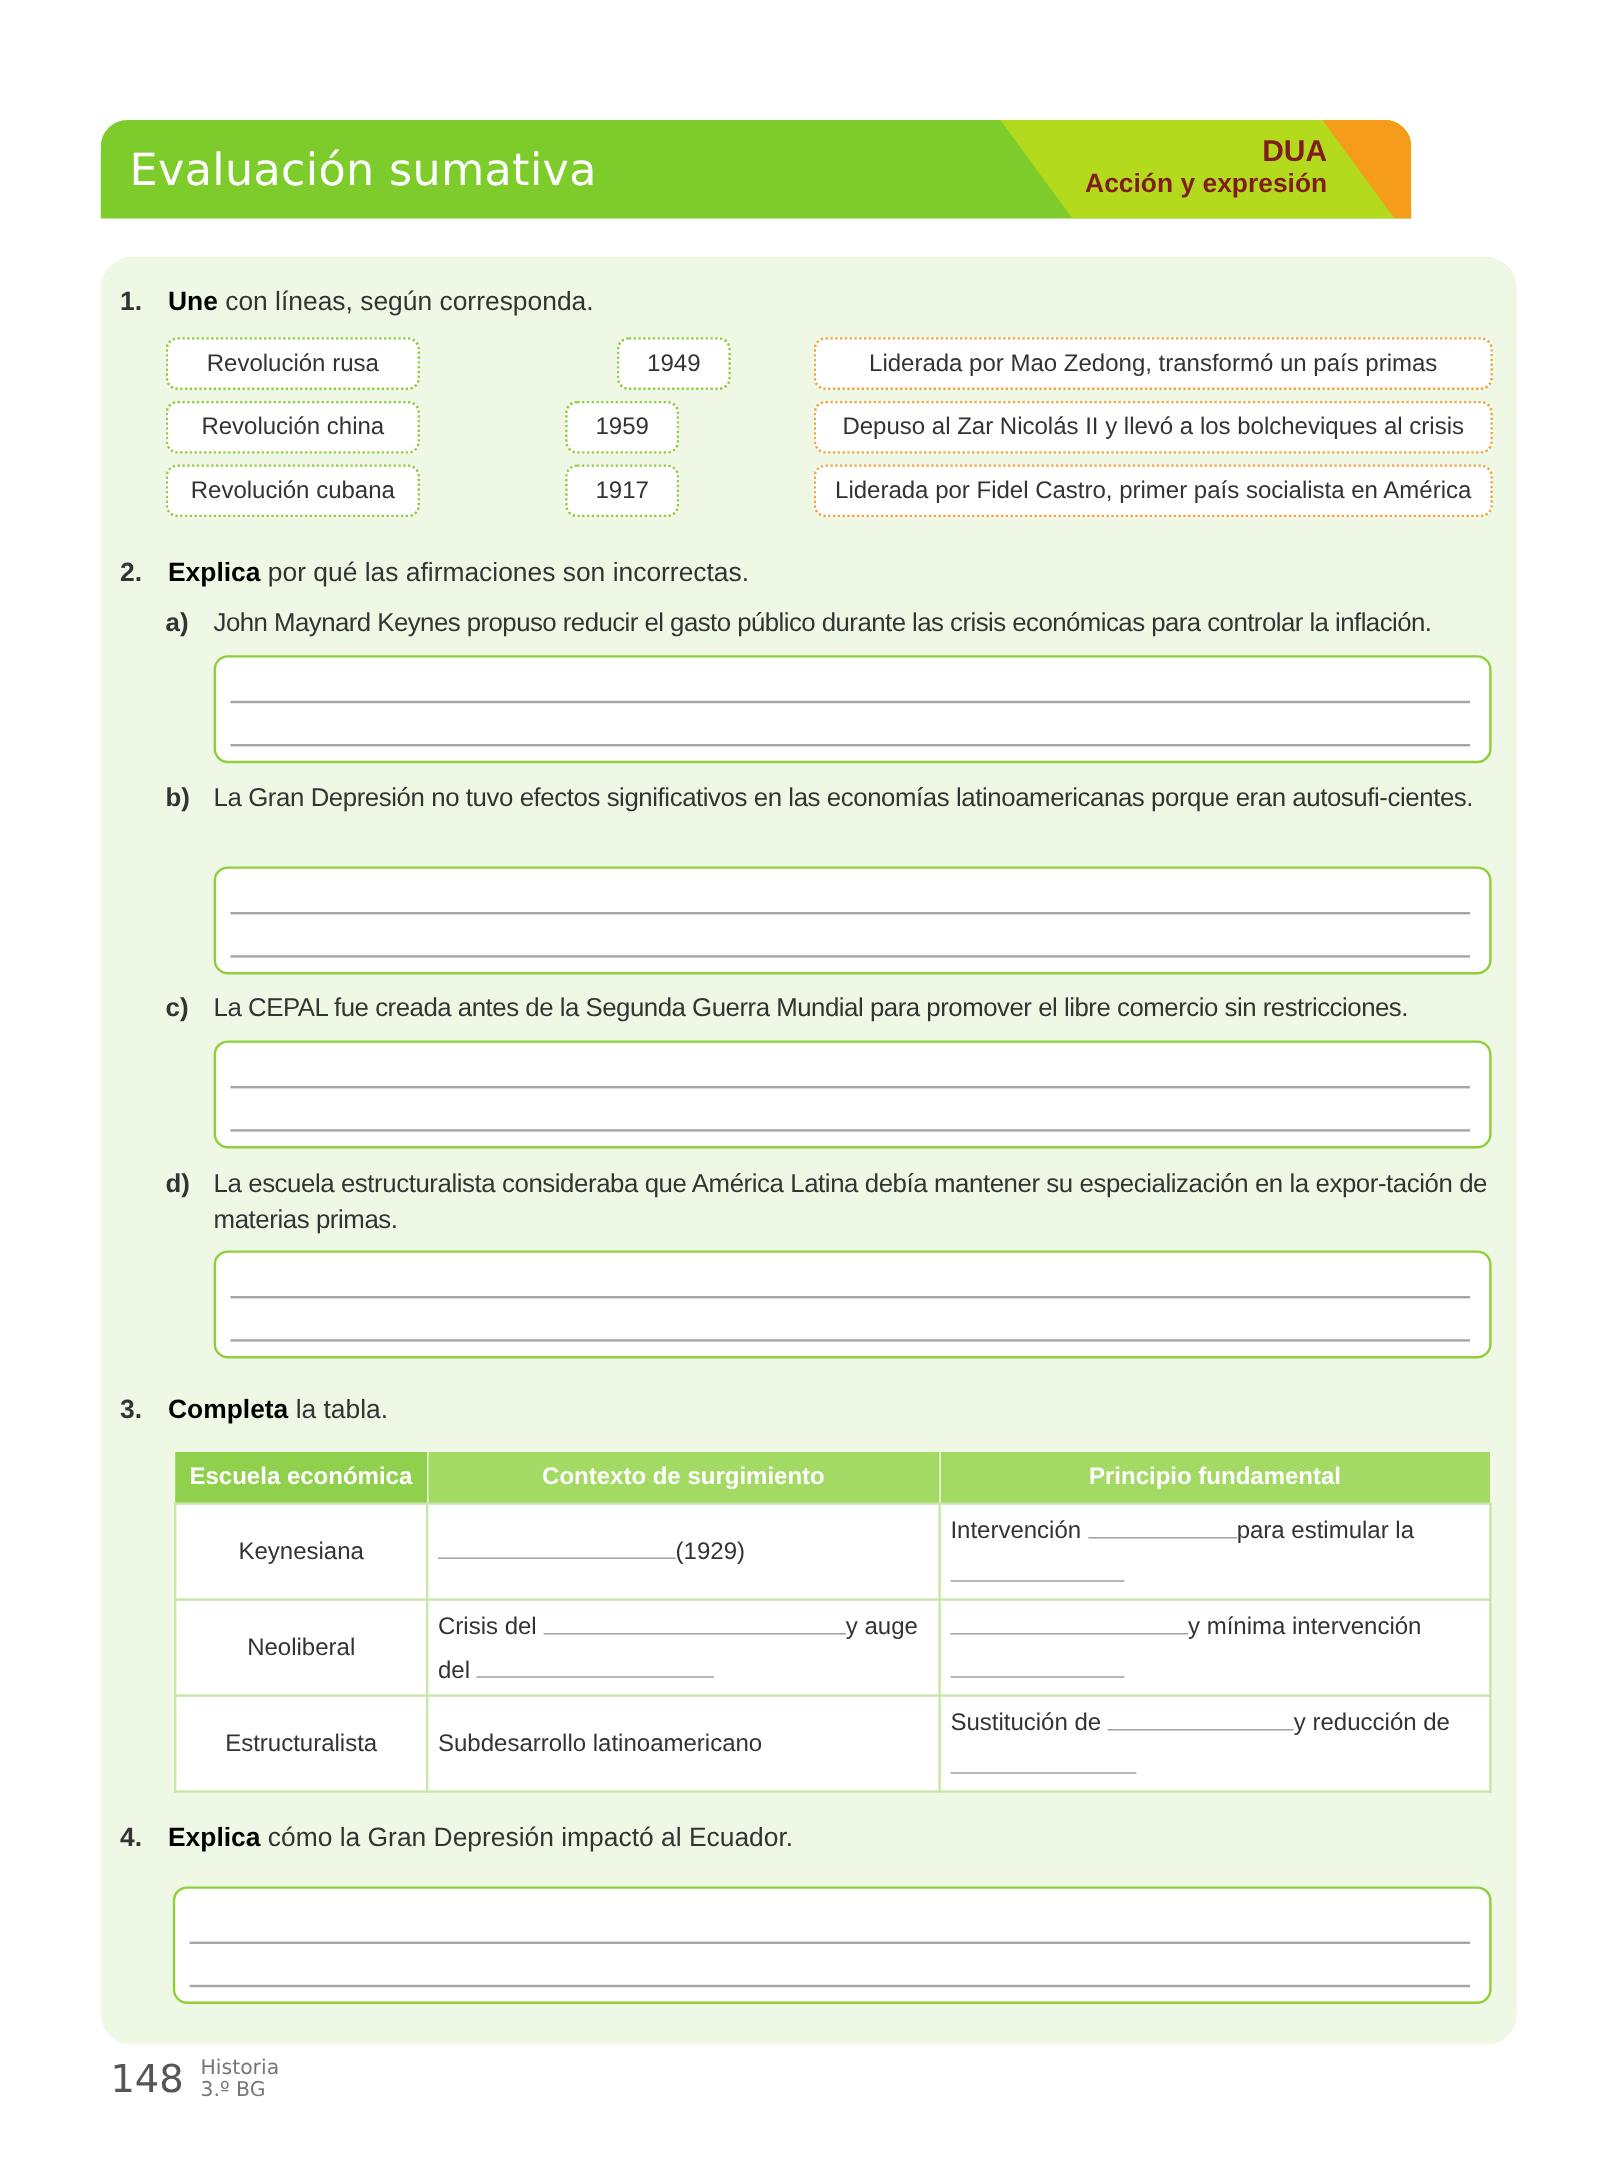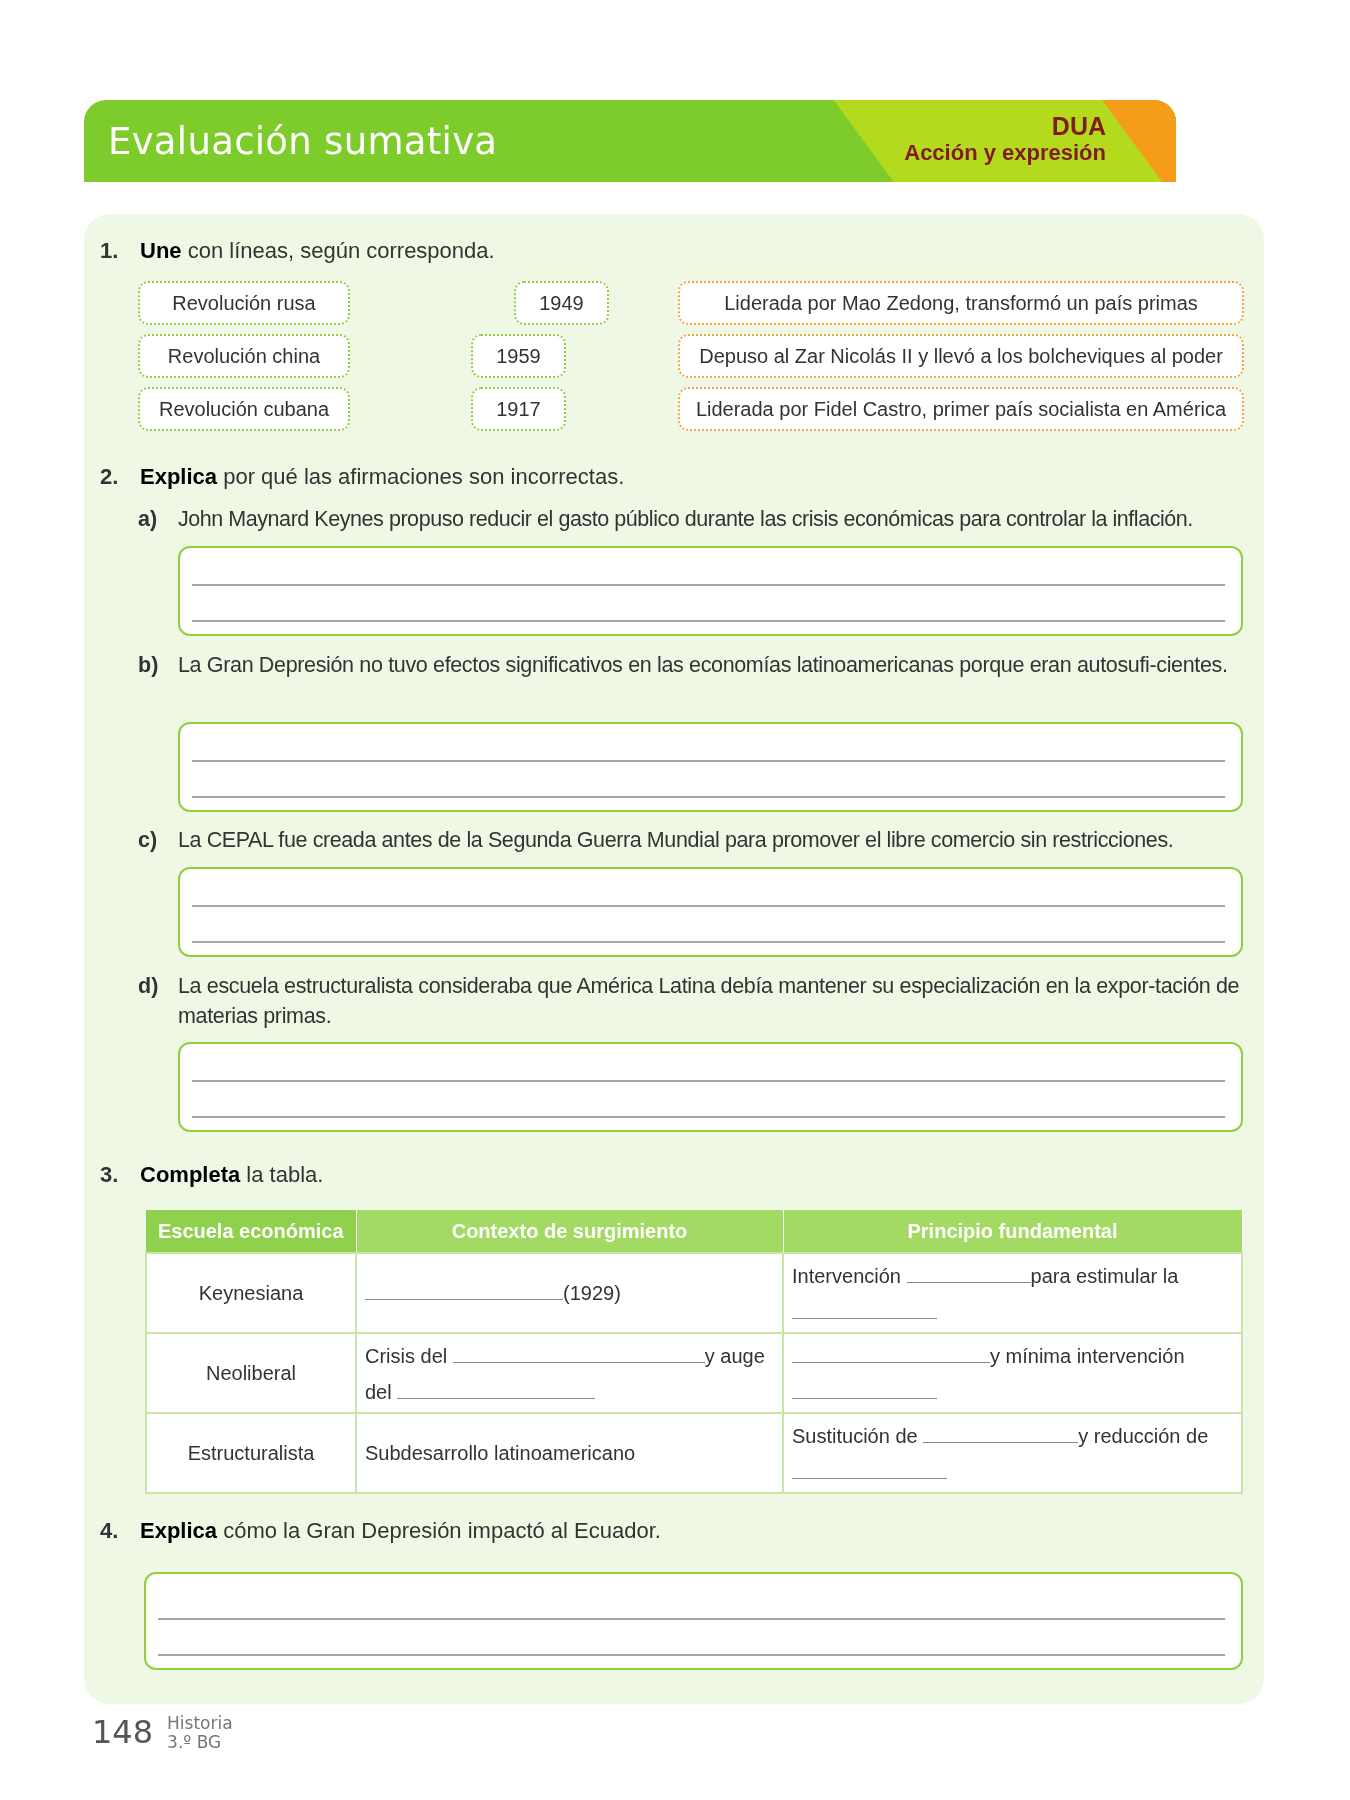--- a/index.html
+++ b/index.html
@@ -70,21 +70,21 @@
 
 <div class="mbox" style="left:138px; top:281px; width:212px;">Revolución rusa</div>
 <div class="mbox" style="left:138px; top:334px; width:212px;">Revolución china</div>
 <div class="mbox" style="left:138px; top:387px; width:212px;">Revolución cubana</div>
 
 <div class="mbox" style="left:471px; top:281px; width:95px;margin-left:43px;">1949</div>
 <div class="mbox" style="left:471px; top:334px; width:95px;">1959</div>
 <div class="mbox" style="left:471px; top:387px; width:95px;">1917</div>
 
 <div class="mbox orange" style="left:678px; top:281px; width:566px;">Liderada por Mao Zedong, transformó un país primas</div>
-<div class="mbox orange" style="left:678px; top:334px; width:566px;">Depuso al Zar Nicolás II y llevó a los bolcheviques al poder</div>
+<div class="mbox orange" style="left:678px; top:334px; width:566px;">Depuso al Zar Nicolás II y llevó a los bolcheviques al crisis</div>
 <div class="mbox orange" style="left:678px; top:387px; width:566px;">Liderada por Fidel Castro, primer país socialista en América</div>
 
 <div class="q-head" style="left:100px; top:464px;">
   <span class="num">2.</span><b>Explica</b><span> por qué las afirmaciones son incorrectas.</span>
 </div>
 
 <div class="sub" style="top:504px;">
   <span class="lbl">a)</span>
   <span class="txt" style="letter-spacing:-0.45px;">John Maynard Keynes propuso reducir el gasto público durante las crisis económicas para controlar la inflación.</span>
 </div>

